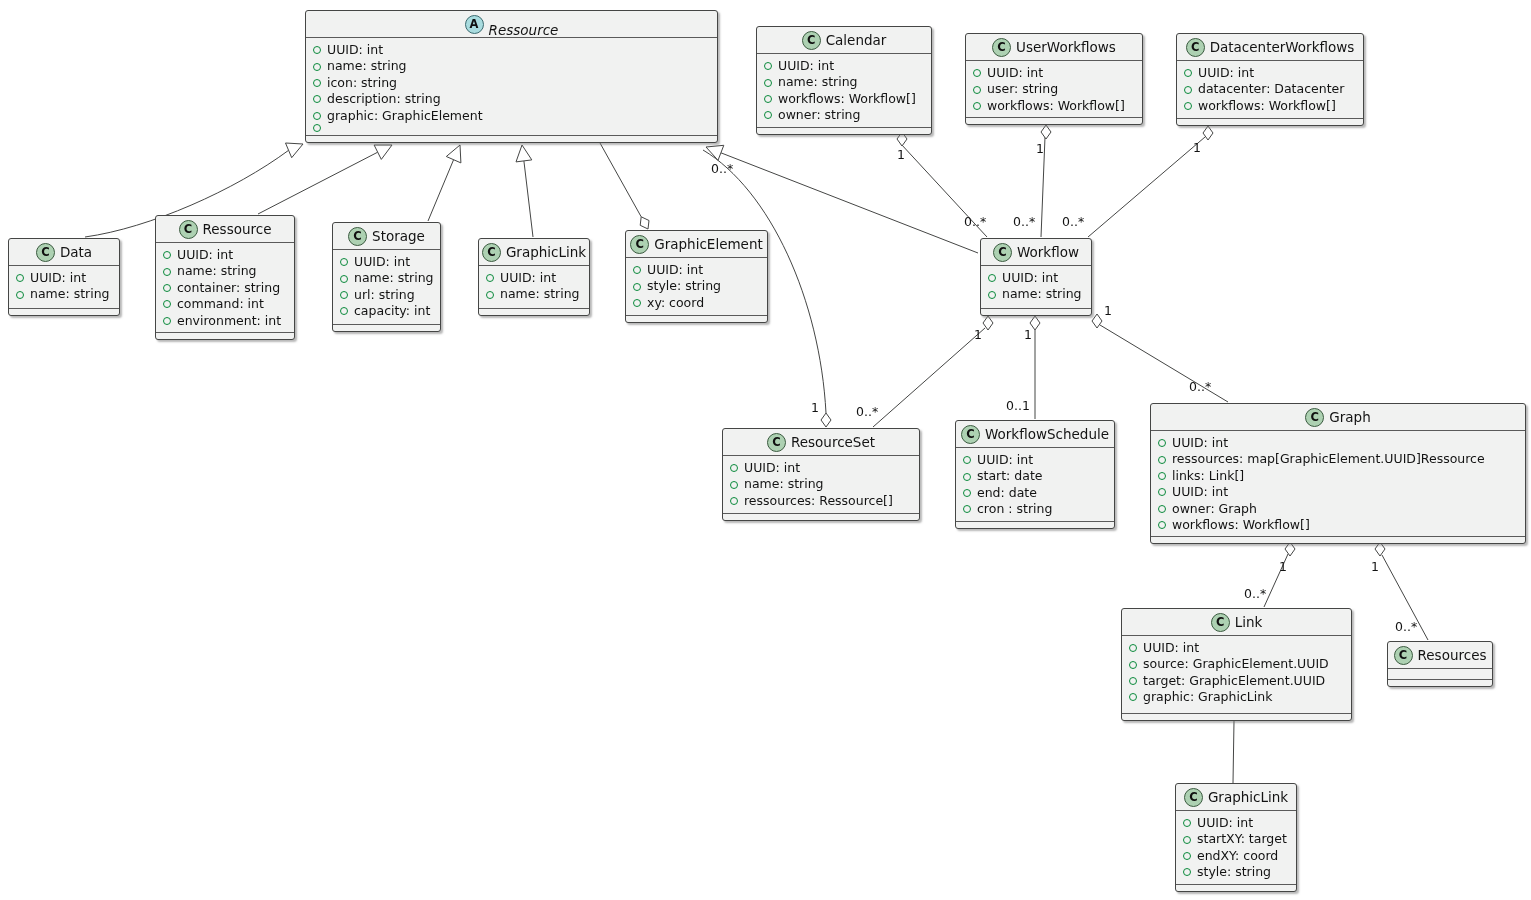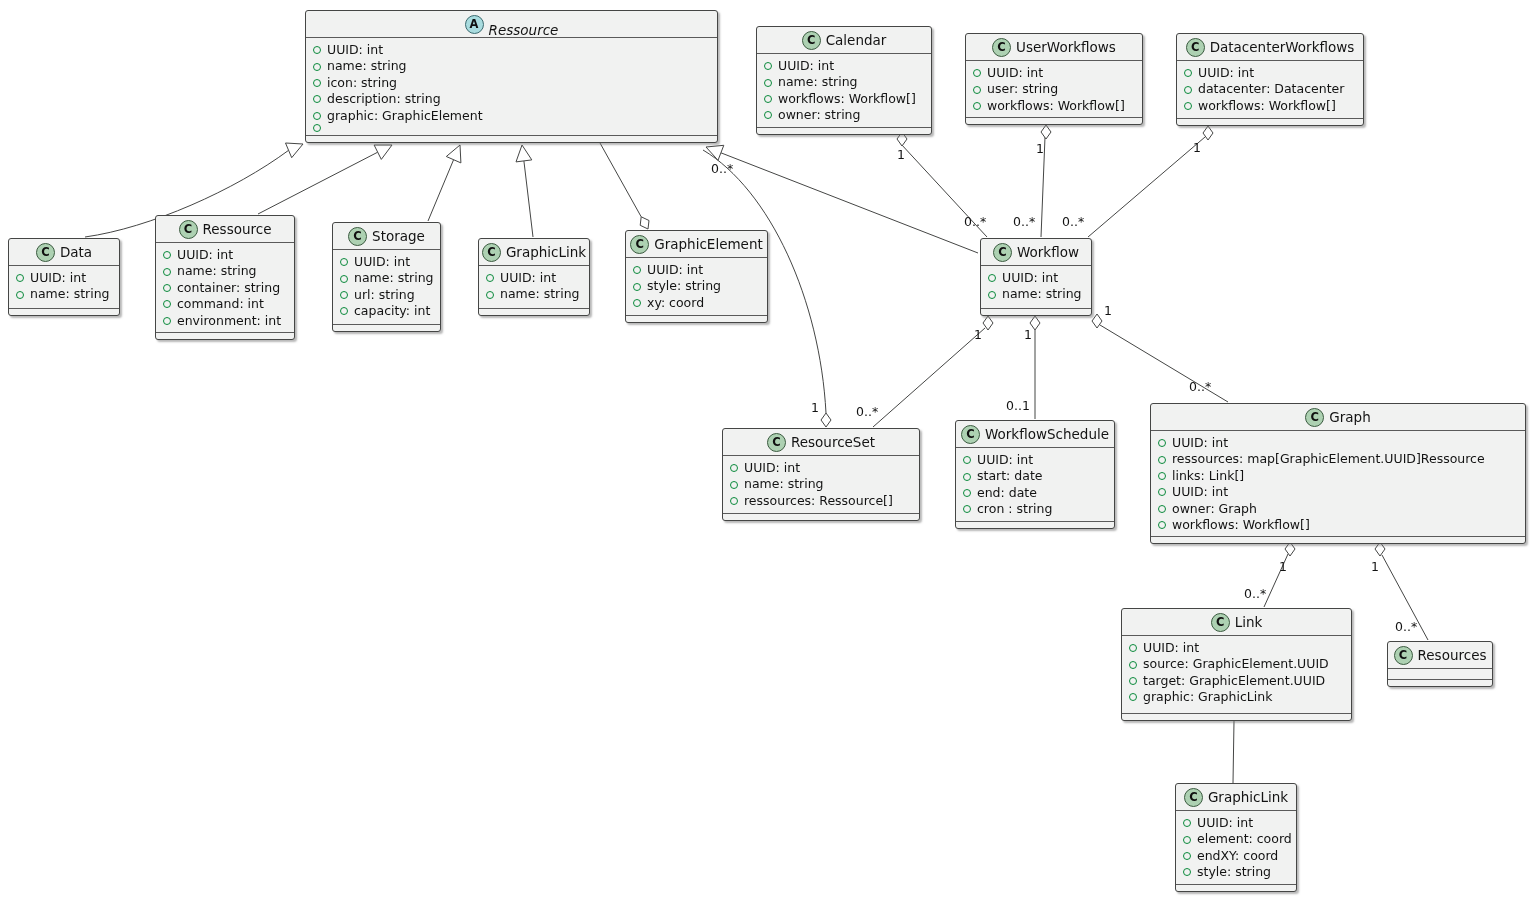--- a/index.html
+++ b/index.html
@@ -465,21 +465,21 @@
       <span class="cicon">C</span>
       <span class="cname">GraphicLink</span>
     </div>
     <div class="attrs">
           <div class="attr">
             <span class="dot"></span>
             <span class="atext">UUID: int</span>
           </div>
           <div class="attr">
             <span class="dot"></span>
-            <span class="atext">element: coord</span>
+            <span class="atext">startXY: target</span>
           </div>
           <div class="attr">
             <span class="dot"></span>
             <span class="atext">endXY: coord</span>
           </div>
           <div class="attr">
             <span class="dot"></span>
             <span class="atext">style: string</span>
           </div>
         </div>

